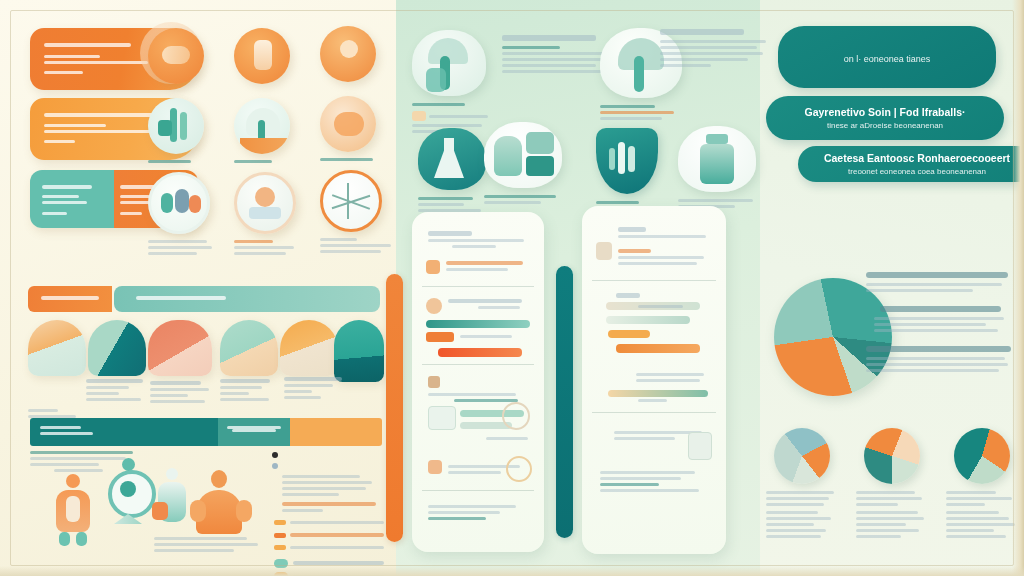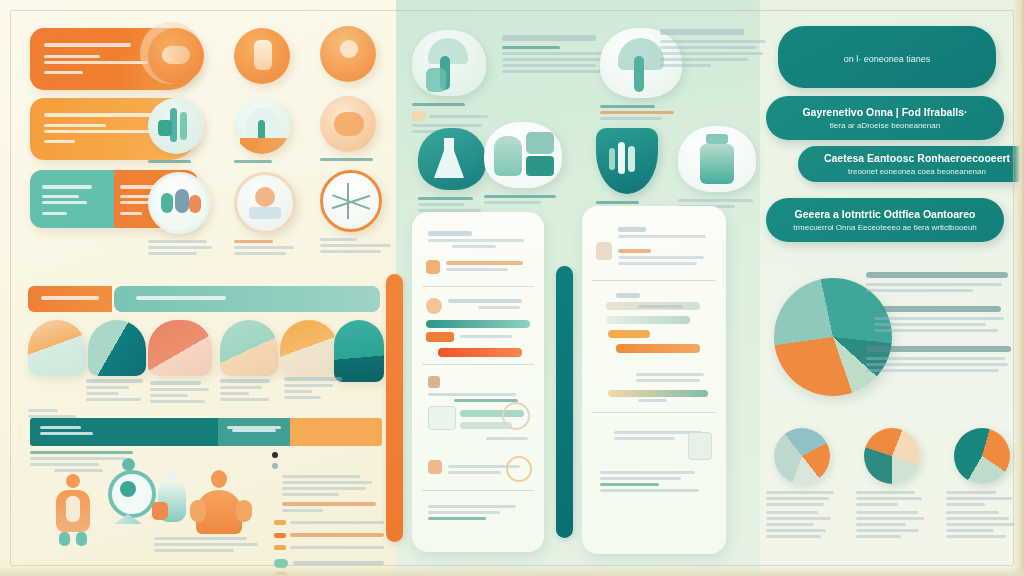--- a/index.html
+++ b/index.html
@@ -648,33 +648,29 @@
       <div class="tline tl sm" style="width:54%"></div>
       <div class="tline sm" style="width:90%"></div>
     </div>
   </div>
 
   <div class="pill pill-title" style="left:778px;top:26px;width:218px;height:62px">
     <div class="psub">on l· eoneonea  tianes</div>
   </div>
 
   <div class="pill pill-sub" style="left:766px;top:96px;width:238px;height:44px">
-    <div class="pmid">Gayrenetivo Onna | Fod Ifraballs·</div>
-    <div class="pmid2">tiera ar  aDroeise beoneanenan</div>
+    <div class="pmid">Gayrenetivo Soin | Fod Ifraballs·</div>
+    <div class="pmid2">tinese ar  aDroeise beoneanenan</div>
   </div>
 
   <div class="pill pill-sub" style="left:798px;top:146px;width:238px;height:36px">
     <div class="pmid">Caetesa Eantoosc Ronhaeroecooeert</div>
     <div class="pmid2">treoonet eoneonea coea  beoneanenan</div>
   </div>
 
-  <div class="pill pill-sub" style="left:766px;top:198px;width:238px;height:44px">
-    <div class="pmid">Geeera a lotntrtic  Odtfiea  Oantoareo</div>
-    <div class="pmid2">trmecuerroi Onna Eeceoteeeo  ae tiera wrtictbooeuh</div>
-  </div>
 
   <div class="pie-wrap">
     <div class="pie" style="background:conic-gradient(from -12deg,
         #3fa79a 0deg 108deg,
         #2e8b82 108deg 144deg,
         #bfdcc9 144deg 173deg,
         #f08a3e 173deg 274deg,
         #8fc9bb 274deg 360deg);"></div>
   </div>
 

